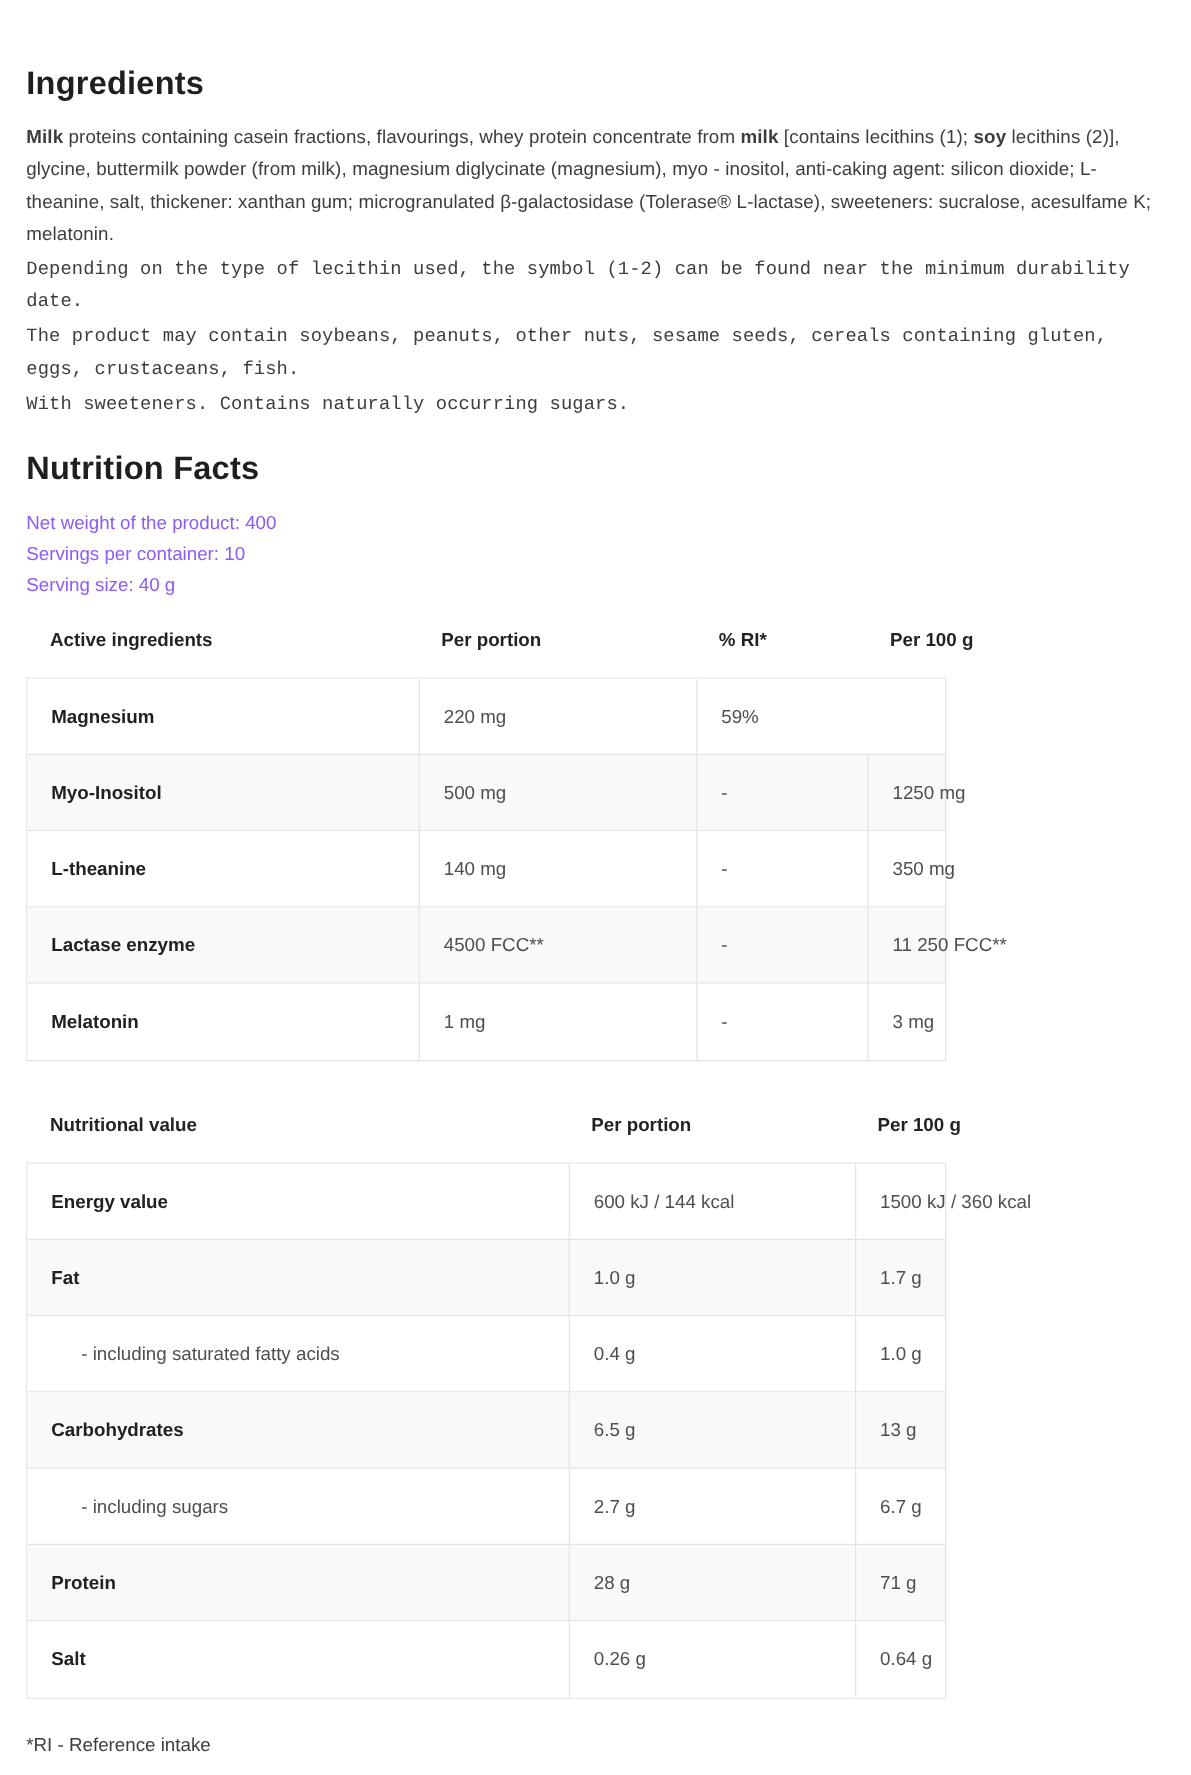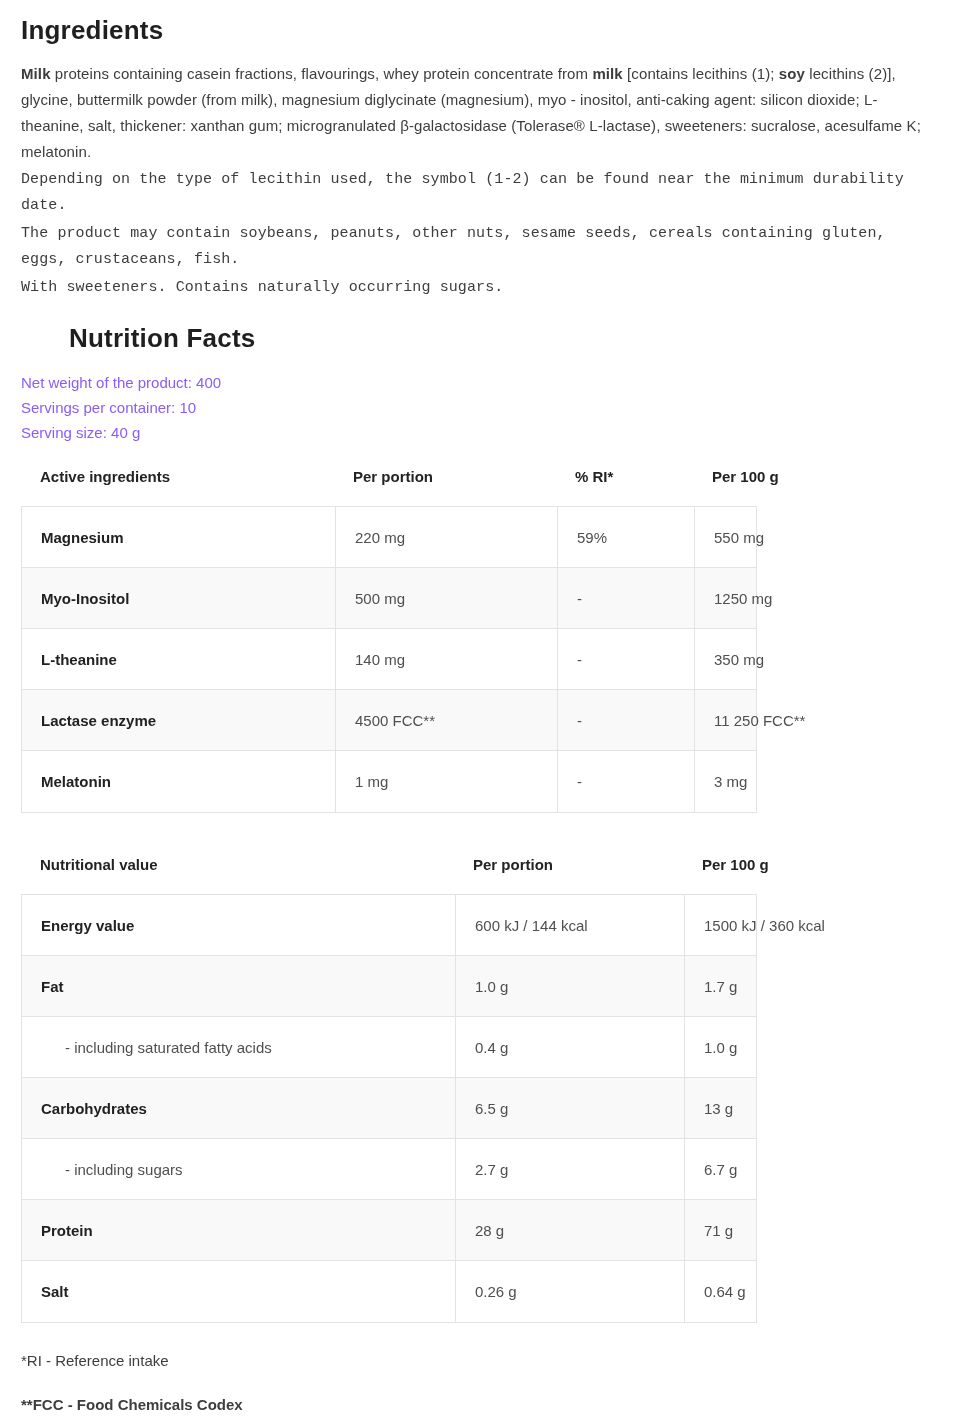--- a/index.html
+++ b/index.html
@@ -10,31 +10,32 @@
     font-family: "Liberation Sans", "DejaVu Sans", sans-serif;
     color: #3d3d3d;
     padding: 12px 30px 20px 21px;
   }
   h2 {
     font-size: 26px;
     line-height: 36px;
     font-weight: 700;
     color: #1f1f1f;
     letter-spacing: 0.2px;
+    margin-top: 36px;
   }
   .para {
     font-size: 15px;
     line-height: 26px;
     color: #3d3d3d;
     letter-spacing: 0.1px;
   }
   .para .b { font-weight: 700; }
   .p1 { margin-top: 13px; }
   .note { margin-top: 2px; font-family: Liberation Mono, monospace; }
-  .nutrition-heading { margin-top: 19px; margin-left: 48px; }
+  .nutrition-heading { margin-top: 19px; }
   .info-block { margin-top: 14px; }
   .info-line { font-size: 15px; line-height: 25px; color: #8b5cf6; }
 
   .tbl-header {
     display: grid;
     font-size: 15px;
     font-weight: 700;
     color: #232323;
     line-height: 24px;
   }
@@ -98,21 +99,20 @@
   <div class="hcell">Active ingredients</div>
   <div class="hcell">Per portion</div>
   <div class="hcell">% RI*</div>
   <div class="hcell">Per 100 g</div>
 </div>
 <div class="tbl-body">
   <div class="tbl-row t1-grid">
     <div class="cell label">Magnesium</div>
     <div class="cell">220 mg</div>
     <div class="cell">59%</div>
-    <div class="cell">550 mg</div>
   </div>
   <div class="tbl-row t1-grid alt">
     <div class="cell label">Myo-Inositol</div>
     <div class="cell">500 mg</div>
     <div class="cell">-</div>
     <div class="cell">1250 mg</div>
   </div>
   <div class="tbl-row t1-grid">
     <div class="cell label">L-theanine</div>
     <div class="cell">140 mg</div>

